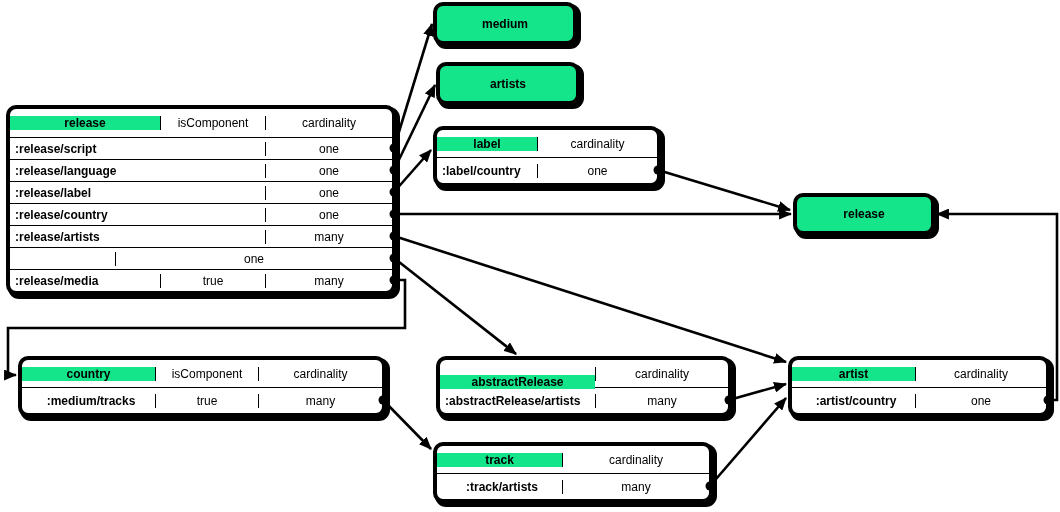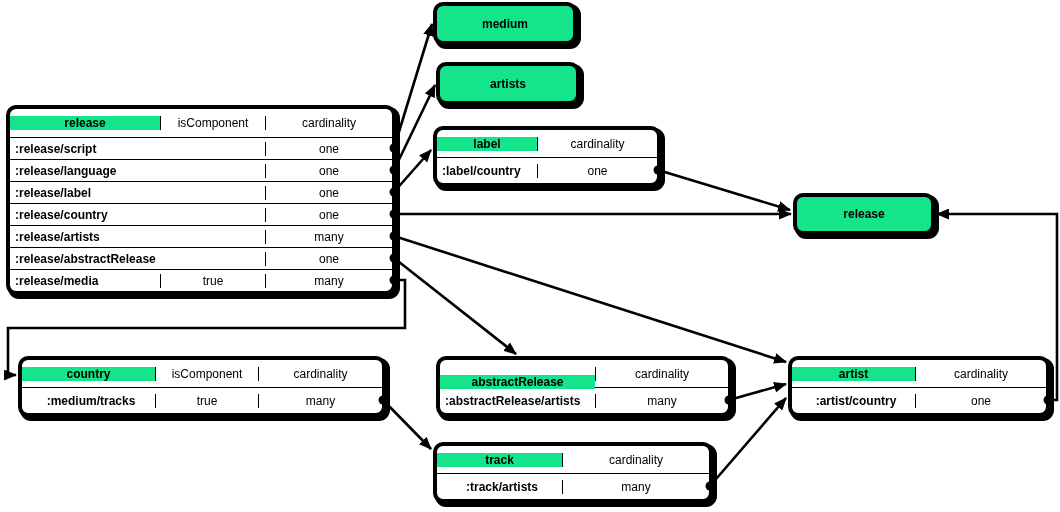--- a/index.html
+++ b/index.html
@@ -68,21 +68,20 @@
       <div class="cell attr" style="width:150px;">:release/country</div>
       <div class="cell" style="width:105px;"></div>
       <div class="cell grow">one</div>
     </div>
     <div class="row" style="height:22px;">
       <div class="cell attr" style="width:150px;">:release/artists</div>
       <div class="cell" style="width:105px;"></div>
       <div class="cell grow">many</div>
     </div>
     <div class="row" style="height:22px;">
-      <div class="cell attr" style="width:150px;">:release/abstractRelease</div>
       <div class="cell" style="width:105px;"></div>
       <div class="cell grow">one</div>
     </div>
     <div class="row" style="height:22px;">
       <div class="cell attr" style="width:150px;">:release/media</div>
       <div class="cell" style="width:105px;">true</div>
       <div class="cell grow">many</div>
     </div>
   </div>
 

